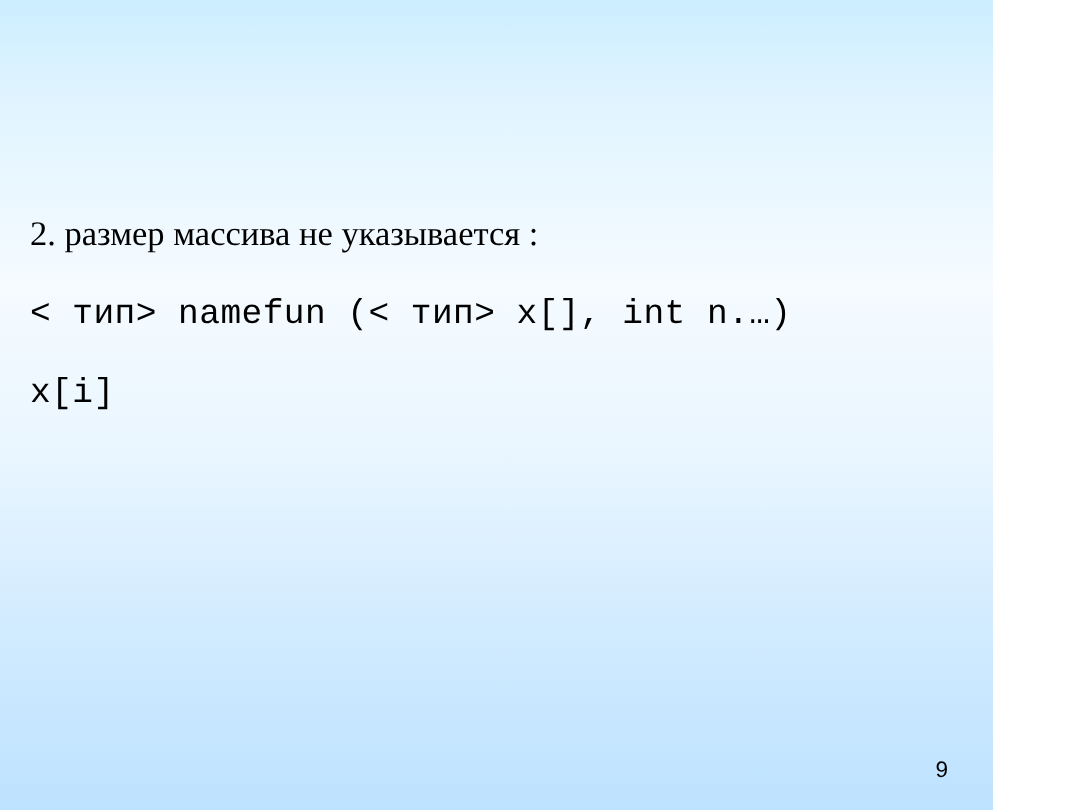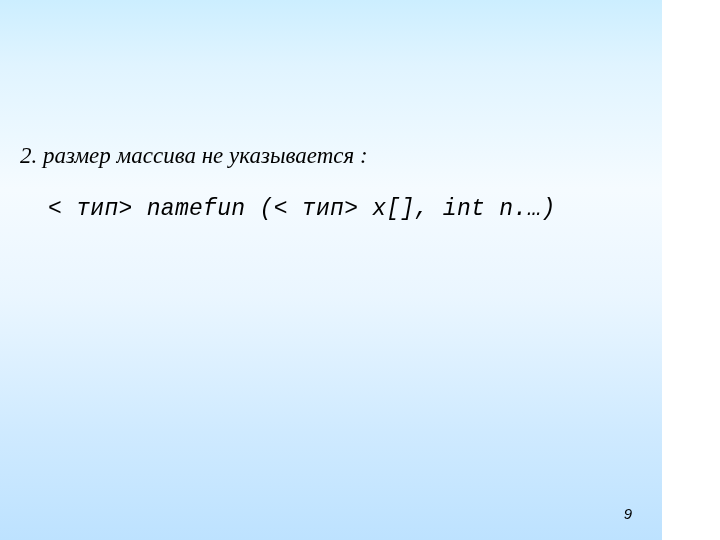--- a/index.html
+++ b/index.html
@@ -15,37 +15,35 @@
     height: 540px;
     background: linear-gradient(180deg,
        #cceeff 0%,
        #e0f4ff 12%,
        #f5fbff 35%,
        #eaf6ff 55%,
        #cfeaff 80%,
        #bde2ff 100%);
     font-family: "Times New Roman", serif;
     color: #000;
-    font-style: italic;
   }
   .content {
     position: absolute;
     left: 20px;
     top: 142px;
     width: 660px;
   }
   .line {
     font-size: 23px;
     line-height: 1.25;
     margin-bottom: 24px;
   }
   .code {
     font-family: "Courier New", monospace;
     letter-spacing: 0.3px;
-    margin-left: 28px;
   }
   .pagenum {
     position: absolute;
     right: 30px;
     bottom: 18px;
     font-family: Arial, sans-serif;
     font-size: 15px;
     color: #000;
   }
 </style>
@@ -53,19 +51,20 @@
 <body>
 
 <div class="slide">
 
   <div class="content">
 
     <div class="line">2. размер массива не указывается :</div>
 
     <div class="line code">&lt; тип&gt; namefun (&lt; тип&gt; x[], int n.…)</div>
 
+    <div class="line code">x[i]</div>
 
 
   </div>
 
   <div class="pagenum">9</div>
 
 </div>
 
 </body></html>

